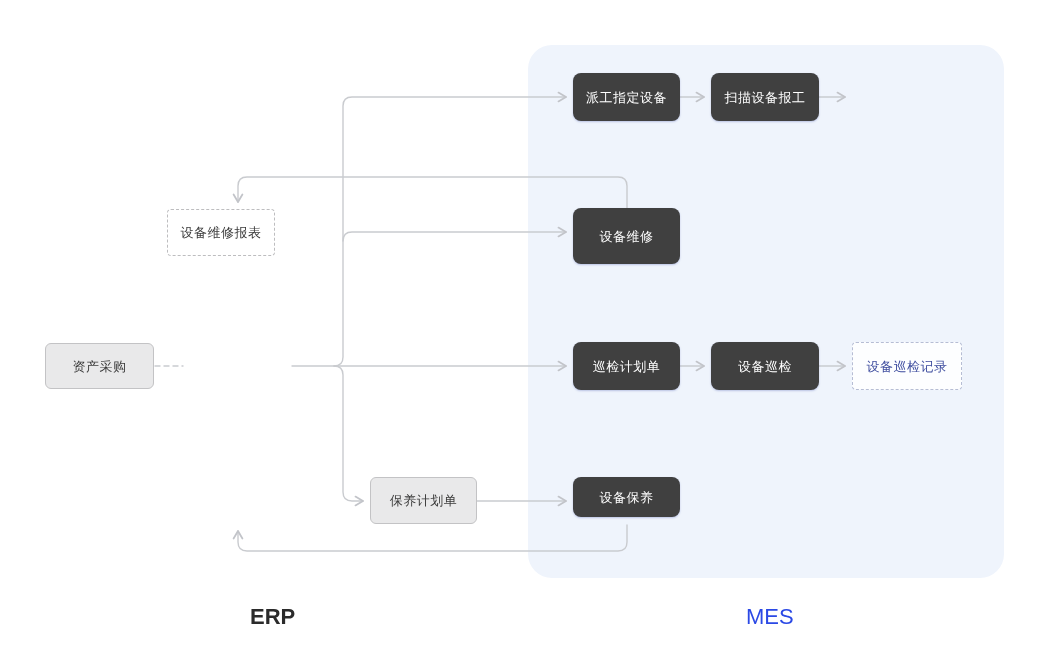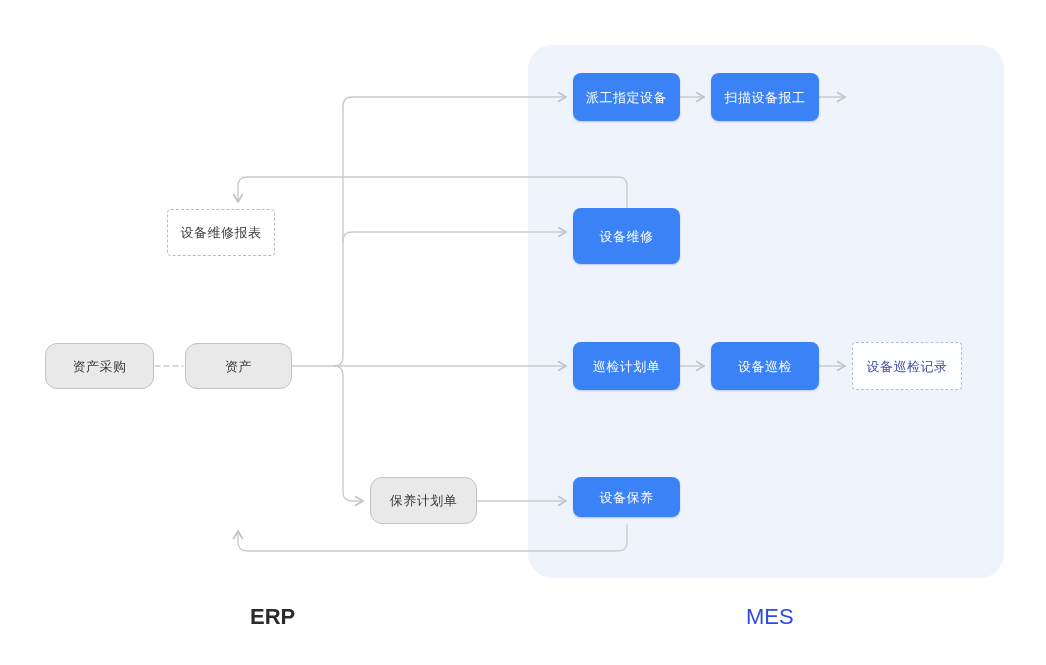--- a/index.html
+++ b/index.html
@@ -14,25 +14,25 @@
     position:absolute;left:528px;top:45px;width:476px;height:533px;
     background:#eff4fc;border-radius:24px;
   }
   .wires{position:absolute;left:0;top:0;width:1046px;height:665px;}
   .node{
     position:absolute;display:flex;align-items:center;justify-content:center;
     font-size:13px;line-height:1;letter-spacing:.5px;box-sizing:border-box;
     white-space:nowrap;
   }
   .node.blue{
-    background:#3b82f6;color:#ffffff;border-radius:8px;font-weight:500;
+    background:#404040;color:#ffffff;border-radius:8px;font-weight:500;
     box-shadow:0 1px 2px rgba(30,50,160,.25);
   }
   .node.gray{
-    background:#e9e9ea;color:#3a3a3a;border:1px solid #c3c3c5;border-radius:12px;
+    background:#e9e9ea;color:#3a3a3a;border:1px solid #c3c3c5;border-radius:6px;
   }
   .node.dashed-gray{
     background:#ffffff;color:#3a3a3a;border:1px dashed #bdbdbf;border-radius:4px;
   }
   .node.dashed-blue{
     background:#fdfeff;color:#3e4d9f;border:1px dashed #b6bdd4;border-radius:4px;
     font-weight:500;
   }
   
   .n-asset-purchase{left:45px;top:343px;width:109px;height:46px;}
@@ -89,21 +89,20 @@
 
       <path d="M477 501 L566 501" marker-end="url(#arrow)"></path>
 
       <path d="M627 208 L627 186 Q627 177 618 177 L247 177 Q238 177 238 186 L238 202" marker-end="url(#arrow)"></path>
 
       <path d="M627 525 L627 542 Q627 551 618 551 L247 551 Q238 551 238 542 L238 531" marker-end="url(#arrow)"></path>
     </g>
   </svg>
 
   <div class="node gray n-asset-purchase">资产采购</div>
-  <div class="node gray n-asset">资产</div>
   <div class="node dashed-gray n-repair-report">设备维修报表</div>
   <div class="node gray n-maintain-plan">保养计划单</div>
 
   <div class="node blue n-dispatch">派工指定设备</div>
   <div class="node blue n-scan">扫描设备报工</div>
   <div class="node blue n-repair">设备维修</div>
   <div class="node blue n-inspect-plan">巡检计划单</div>
   <div class="node blue n-inspect">设备巡检</div>
   <div class="node dashed-blue n-inspect-record">设备巡检记录</div>
   <div class="node blue n-maintain">设备保养</div>

